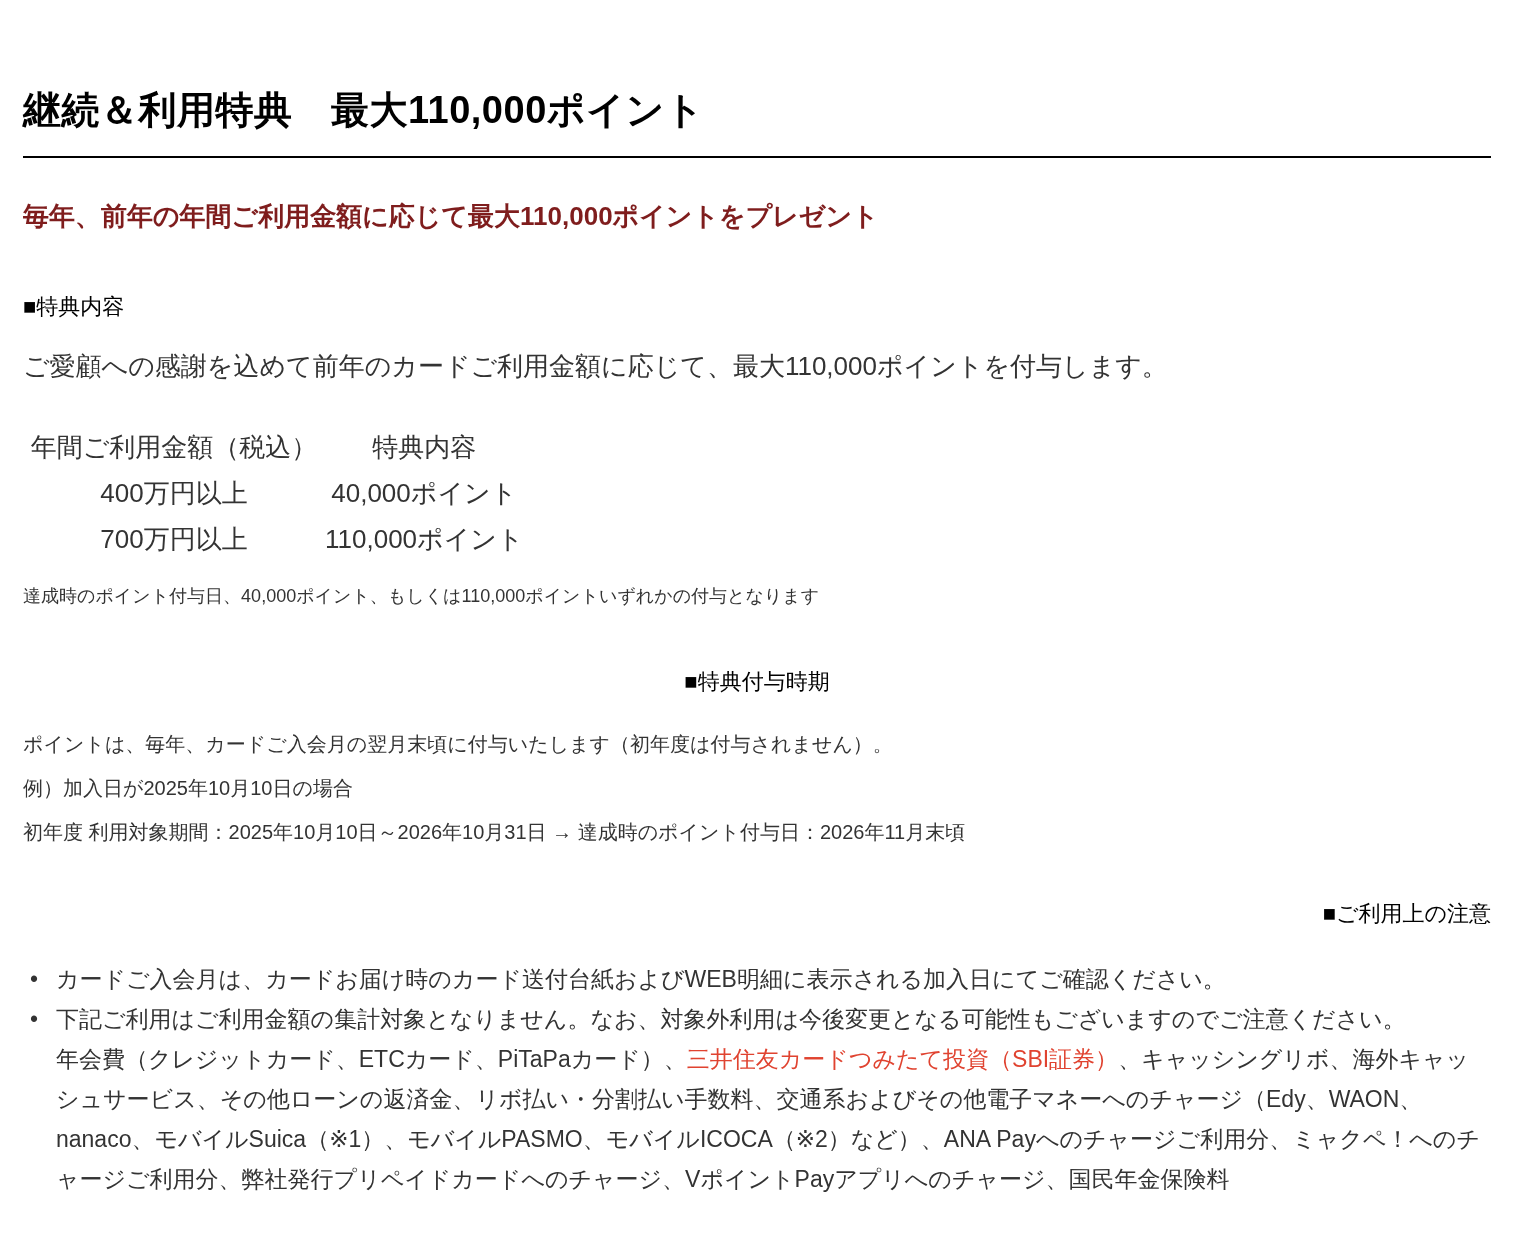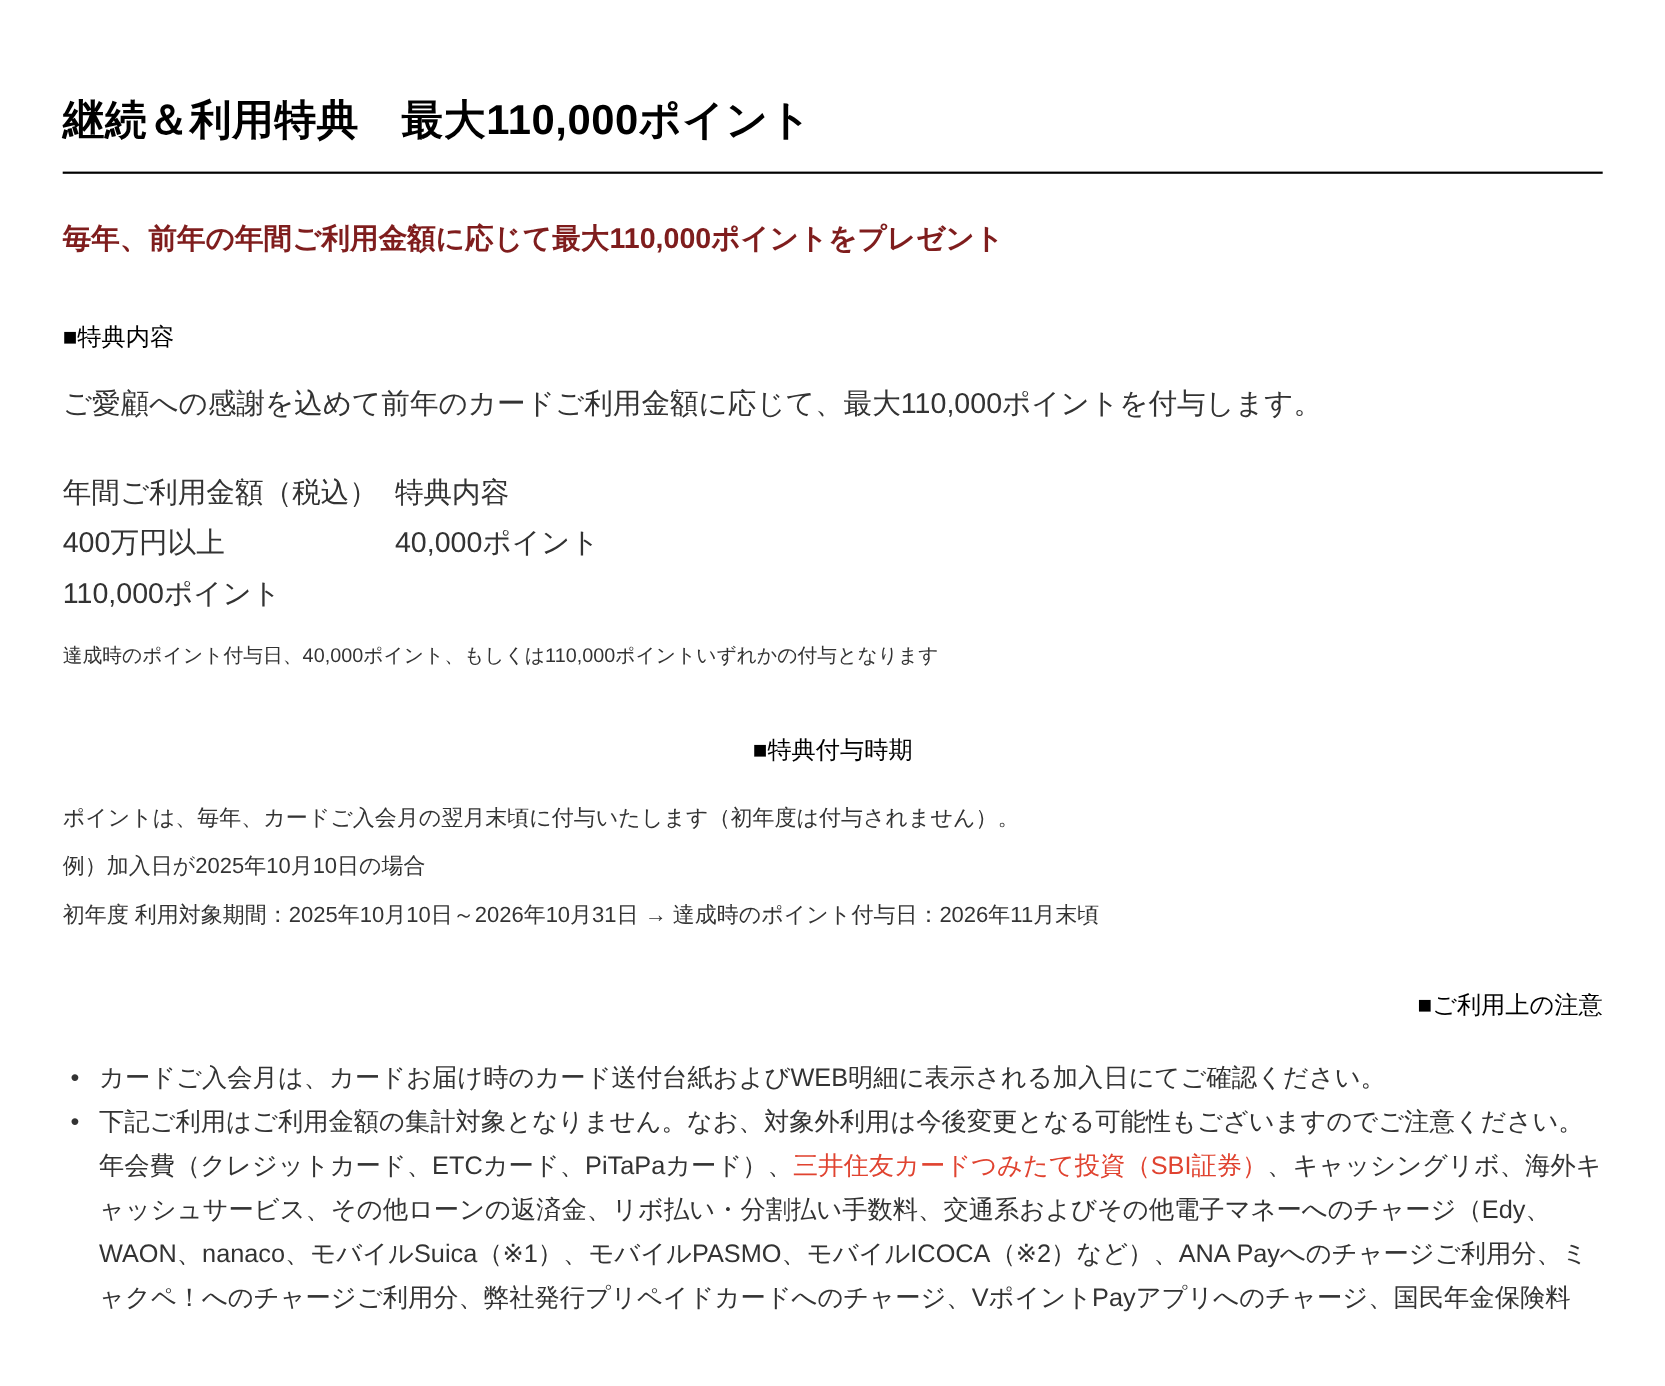--- a/index.html
+++ b/index.html
@@ -7,21 +7,21 @@
     --text:#333333;
     --heading:#000000;
   }
   *{box-sizing:border-box;}
   html,body{margin:0;padding:0;}
   body{
     width:1514px;height:1260px;overflow:hidden;background:#ffffff;
     color:var(--text);
     font-family:"Liberation Sans","DejaVu Sans",sans-serif;
   }
-  .content{padding:0 57px;}
+  .content{padding:0 23px;}
 
   .page-title{
     margin:88px 0 0;font-size:38px;font-weight:700;color:var(--heading);
     line-height:1.2;letter-spacing:0.5px;
   }
   .divider{
     margin:22px 0 0;border:none;border-top:2px solid #000;height:0;
   }
   .subtitle{
     margin:42px 0 0;font-size:26px;font-weight:700;color:#7f1d1d;line-height:1.3;
@@ -32,21 +32,21 @@
   #h-benefit{margin-top:60px;}
   #h-grant{margin-top:58px;text-align:center;}
   #h-notes{margin-top:46px;text-align:right;}
 
   .benefit-desc{
     margin:26px 0 0;font-size:26px;line-height:1.4;color:var(--text);
   }
   .benefit-table{
     margin:40px 0 0;display:grid;grid-template-columns:302px auto;
     width:-moz-fit-content;width:fit-content;
-    font-size:26px;line-height:46px;color:var(--text);
+    font-size:26px;line-height:46px;color:var(--text);text-align:center;
   }
   .benefit-note{
     margin:22px 0 0;font-size:18px;line-height:1.4;color:var(--text);
   }
   .grant-lines{
     margin:26px 0 0;font-size:20px;line-height:44px;color:var(--text);
   }
   .notes-list{
     margin:30px 0 0;padding:0;list-style:none;
     font-size:23px;line-height:40px;color:var(--text);
@@ -73,20 +73,21 @@
 
   <h2 class="sec-heading" id="h-benefit">■特典内容</h2>
 
   <p class="benefit-desc">ご愛顧への感謝を込めて前年のカードご利用金額に応じて、最大110,000ポイントを付与します。</p>
 
   <div class="benefit-table">
     <div>年間ご利用金額（税込）</div>
     <div>特典内容</div>
     <div>400万円以上</div>
     <div>40,000ポイント</div>
+    <div>700万円以上</div>
     <div>110,000ポイント</div>
   </div>
 
   <p class="benefit-note">達成時のポイント付与日、40,000ポイント、もしくは110,000ポイントいずれかの付与となります</p>
 
   <h2 class="sec-heading" id="h-grant">■特典付与時期</h2>
 
   <div class="grant-lines">
     <div>ポイントは、毎年、カードご入会月の翌月末頃に付与いたします（初年度は付与されません）。</div>
     <div>例）加入日が2025年10月10日の場合</div>

